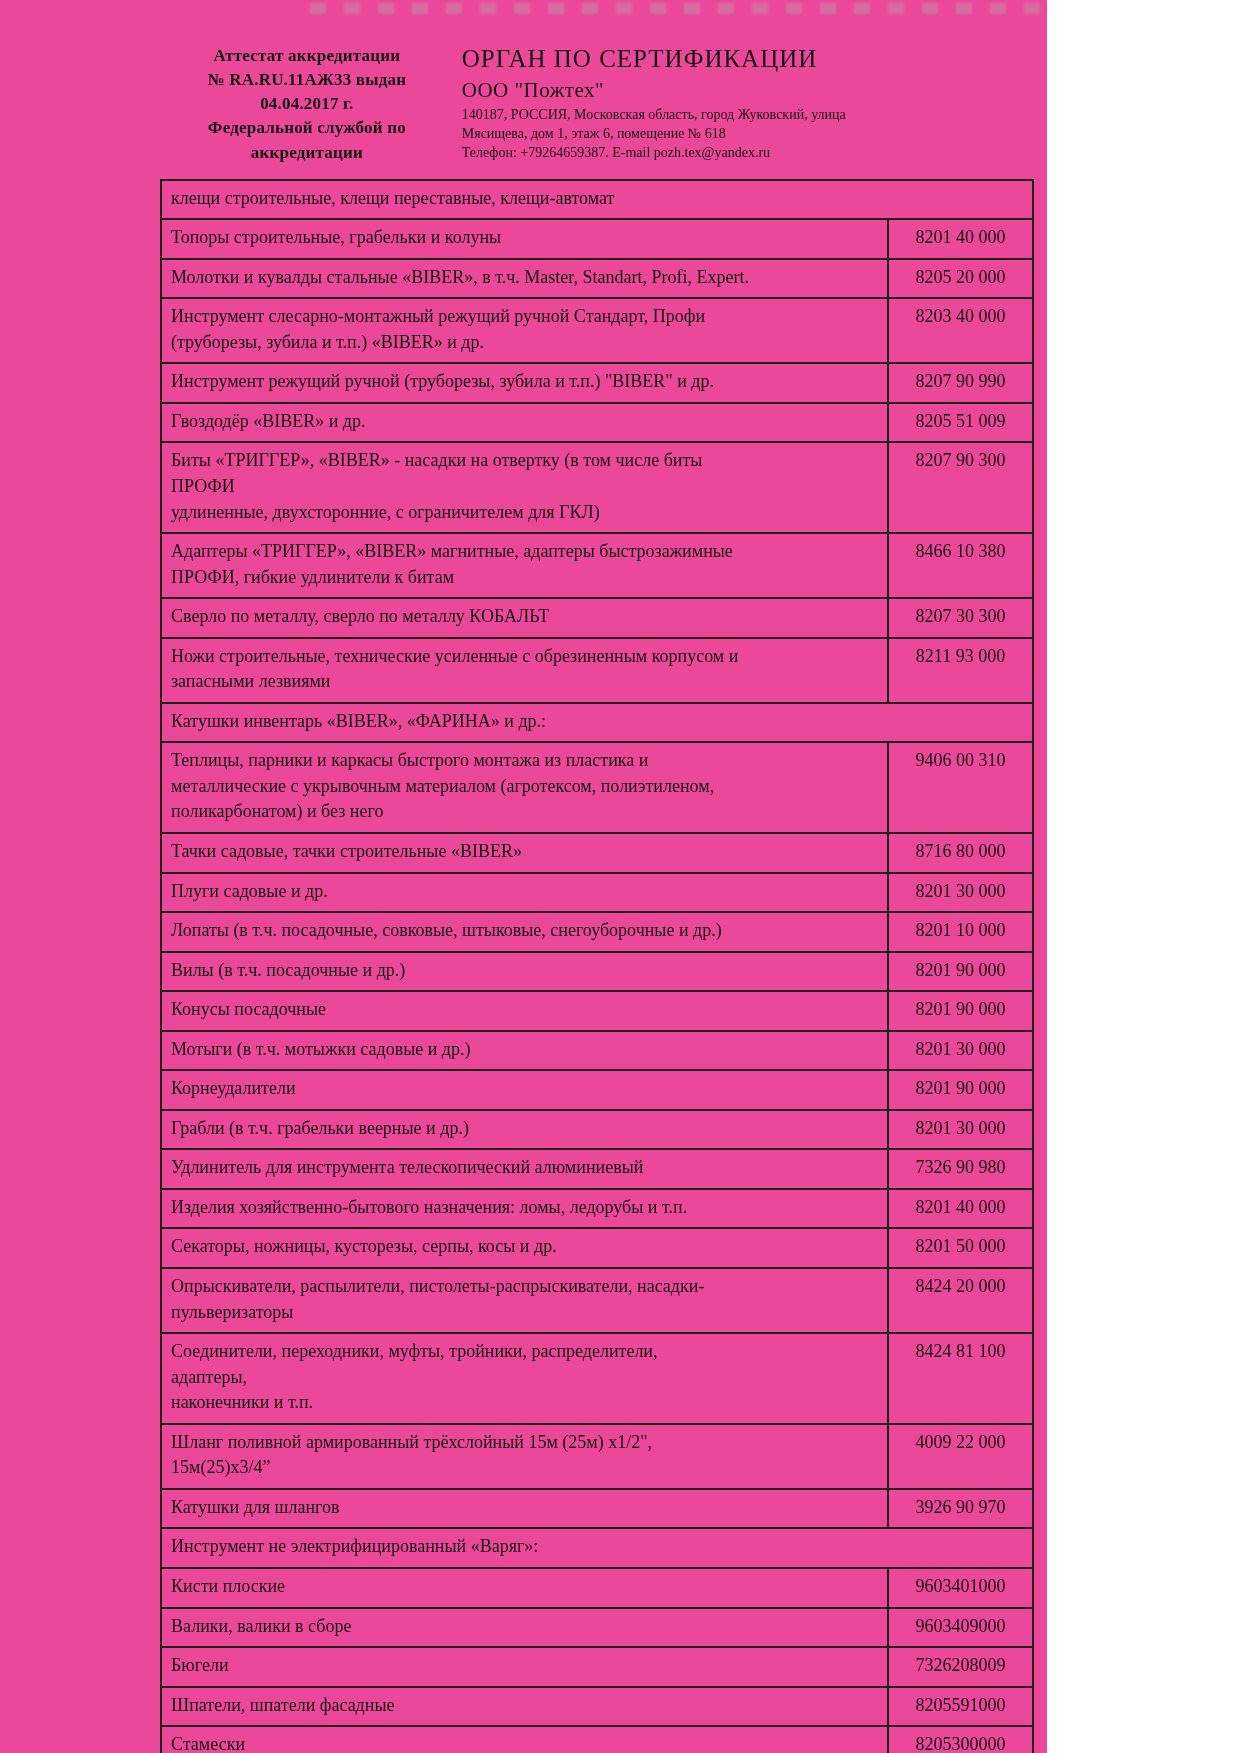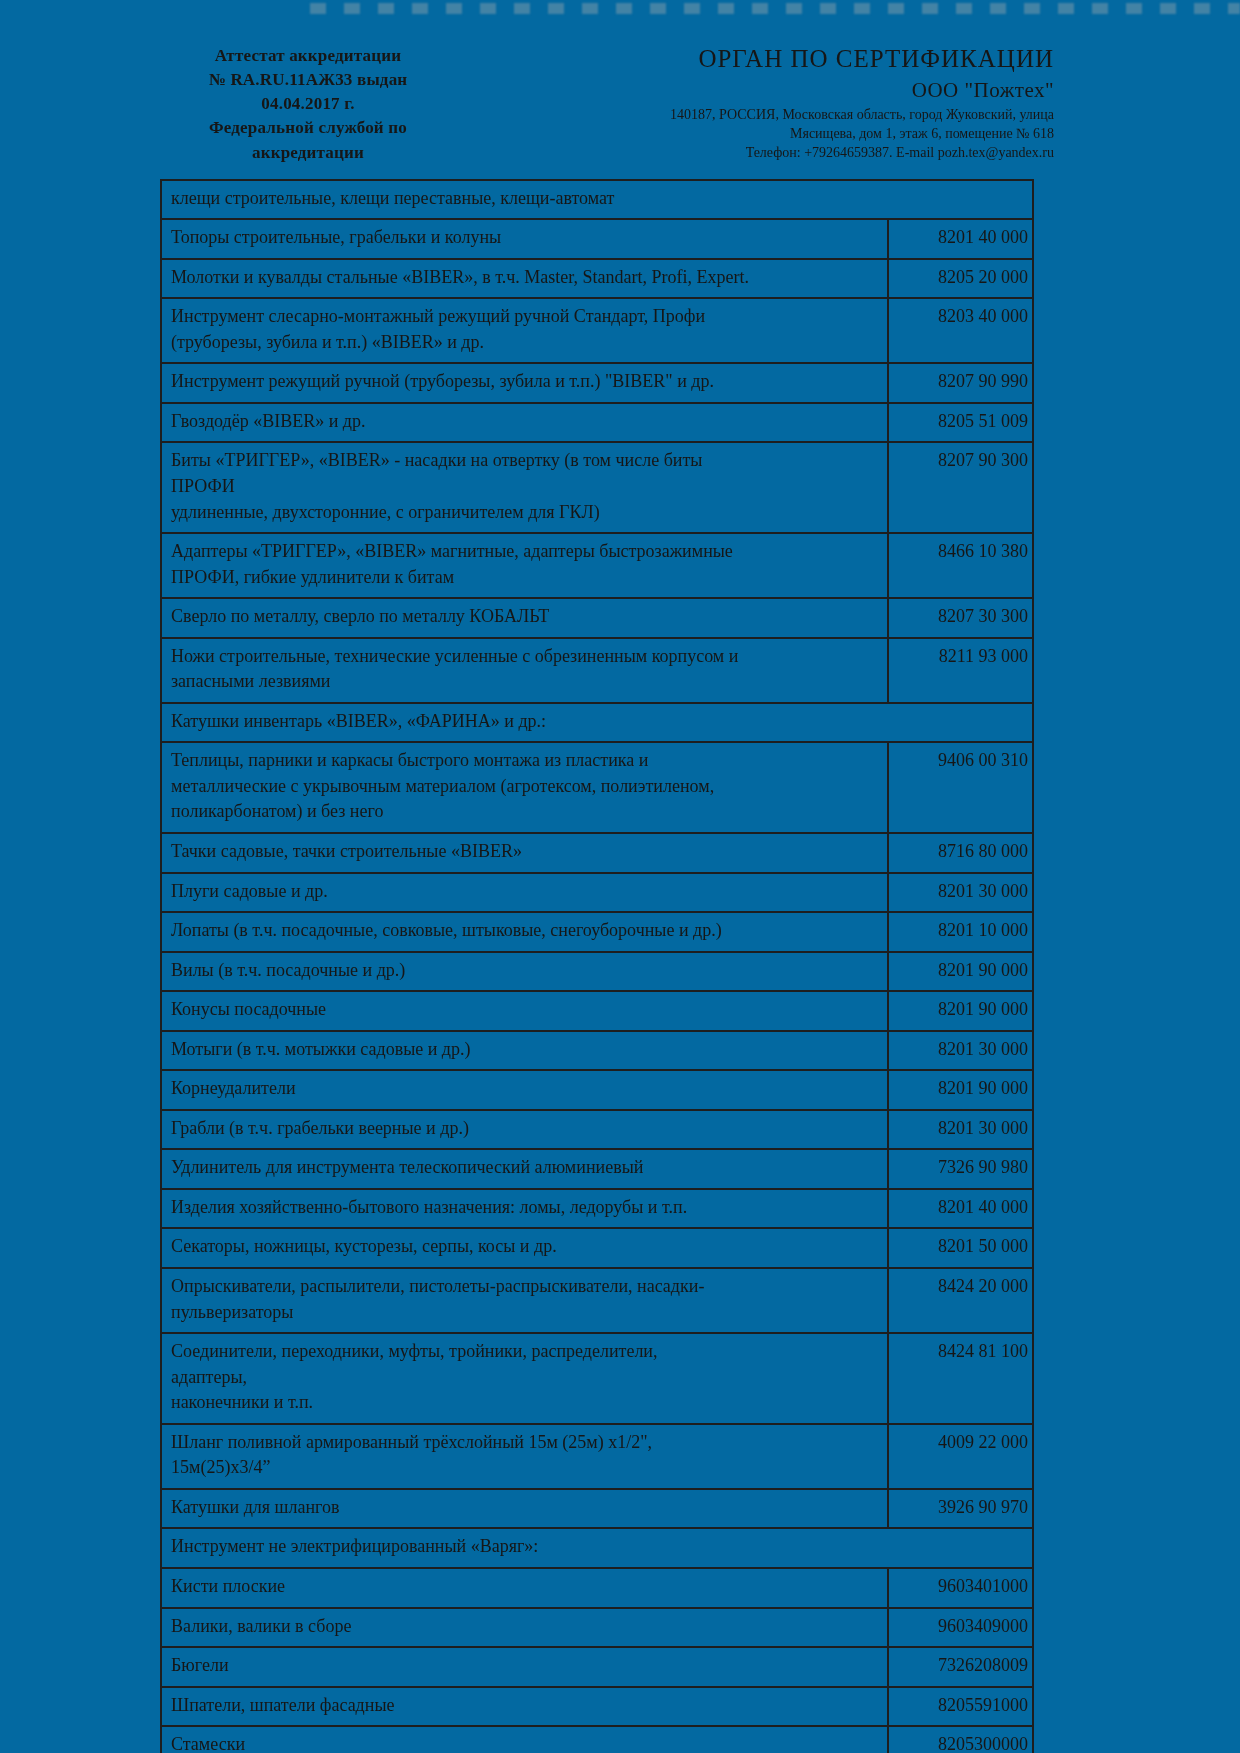--- a/index.html
+++ b/index.html
@@ -2,23 +2,23 @@
 <html><head>
 <meta charset="utf-8">
 <style>
   html, body {
     margin: 0;
     padding: 0;
     background: #ffffff;
   }
   .page {
     position: relative;
-    width: 1240px;
+    width: 1047px;
     height: 1753px;
-    background: #0369a1;
+    background: #ec4899;
     color: #161616;
     font-family: "Liberation Serif", "DejaVu Serif", serif;
     overflow: hidden;
   }
   .scan-noise {
     position: absolute;
     top: 3px;
     left: 310px;
     right: 0;
     height: 11px;
@@ -37,21 +37,21 @@
     margin-left: 168px;
     text-align: center;
     font-weight: bold;
     font-size: 17px;
     line-height: 1.42;
     letter-spacing: 0.2px;
   }
   .org-block {
     width: 590px;
     margin-left: 16px;
-    text-align: right;
+    text-align: left;
     font-family: Liberation Serif, serif;
   }
   .org-title {
     font-size: 25px;
     letter-spacing: 1px;
     line-height: 1.2;
   }
   .org-name {
     font-size: 21px;
     letter-spacing: 0.5px;
@@ -74,21 +74,21 @@
     font-size: 18px;
     line-height: 1.42;
   }
   td.desc {
     padding: 5px 10px 7px 9px;
     white-space: pre-line;
     margin-left: 48px;
   }
   td.code {
     padding: 5px 4px 7px 4px;
-    text-align: right;
+    text-align: center;
   }
 </style>
 </head>
 <body>
 
 <div class="page">
 
   <div class="scan-noise"></div>
 
   <div class="header">

